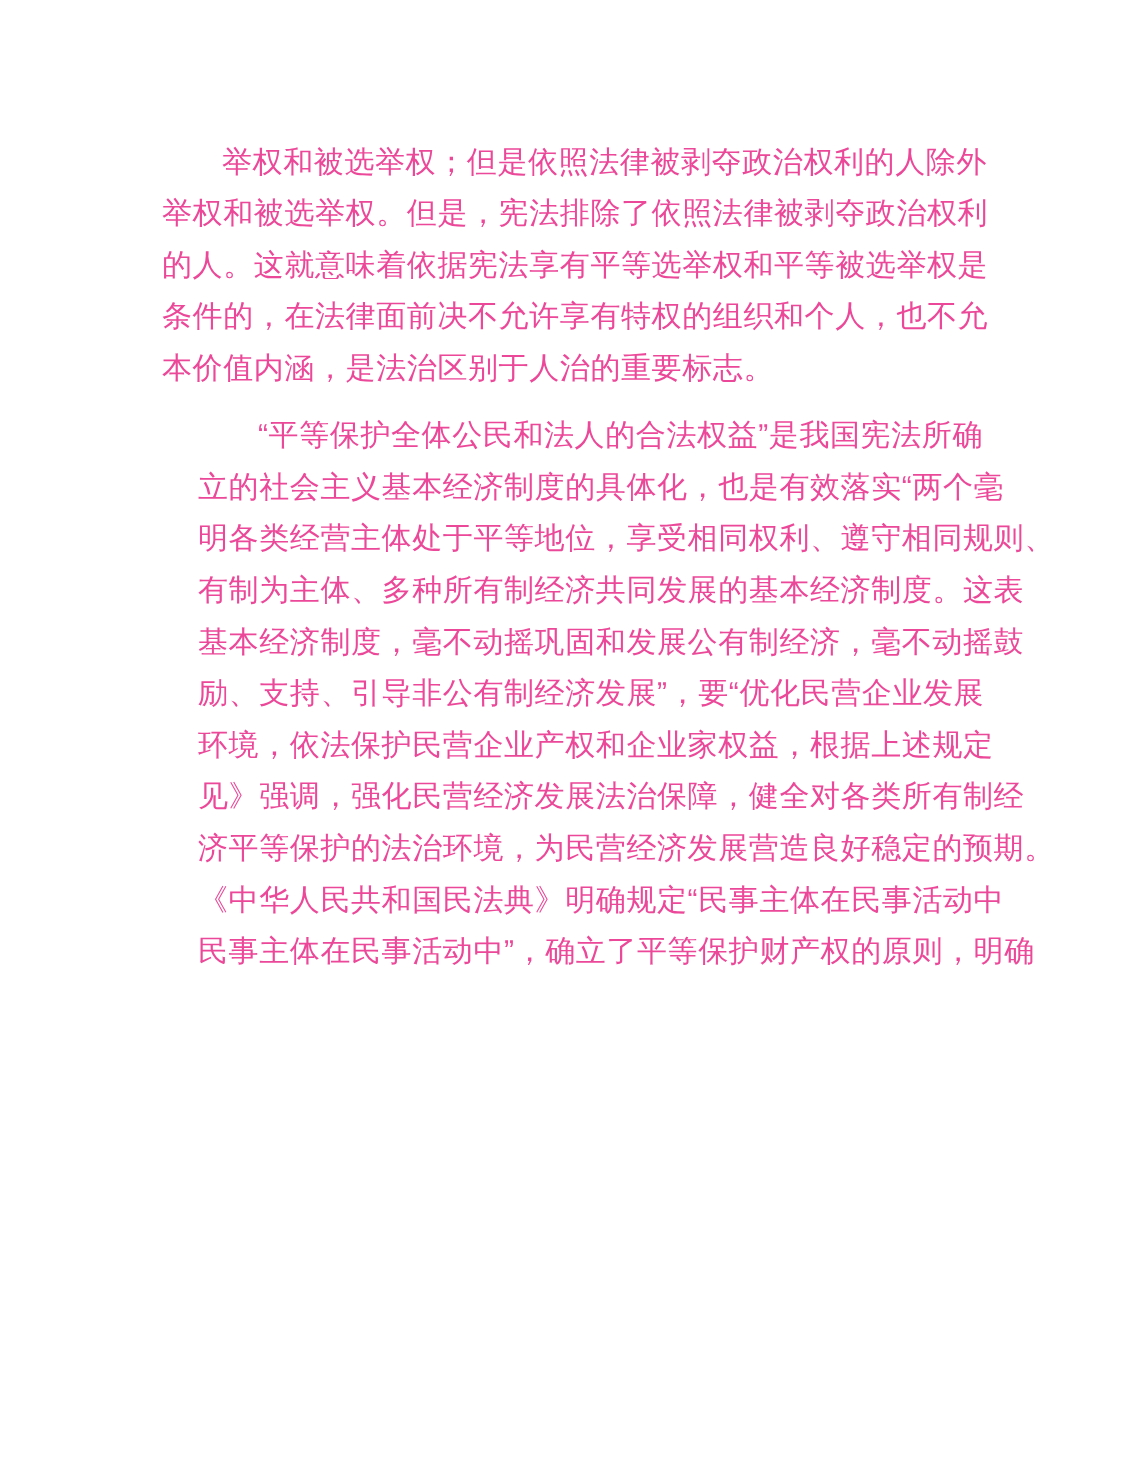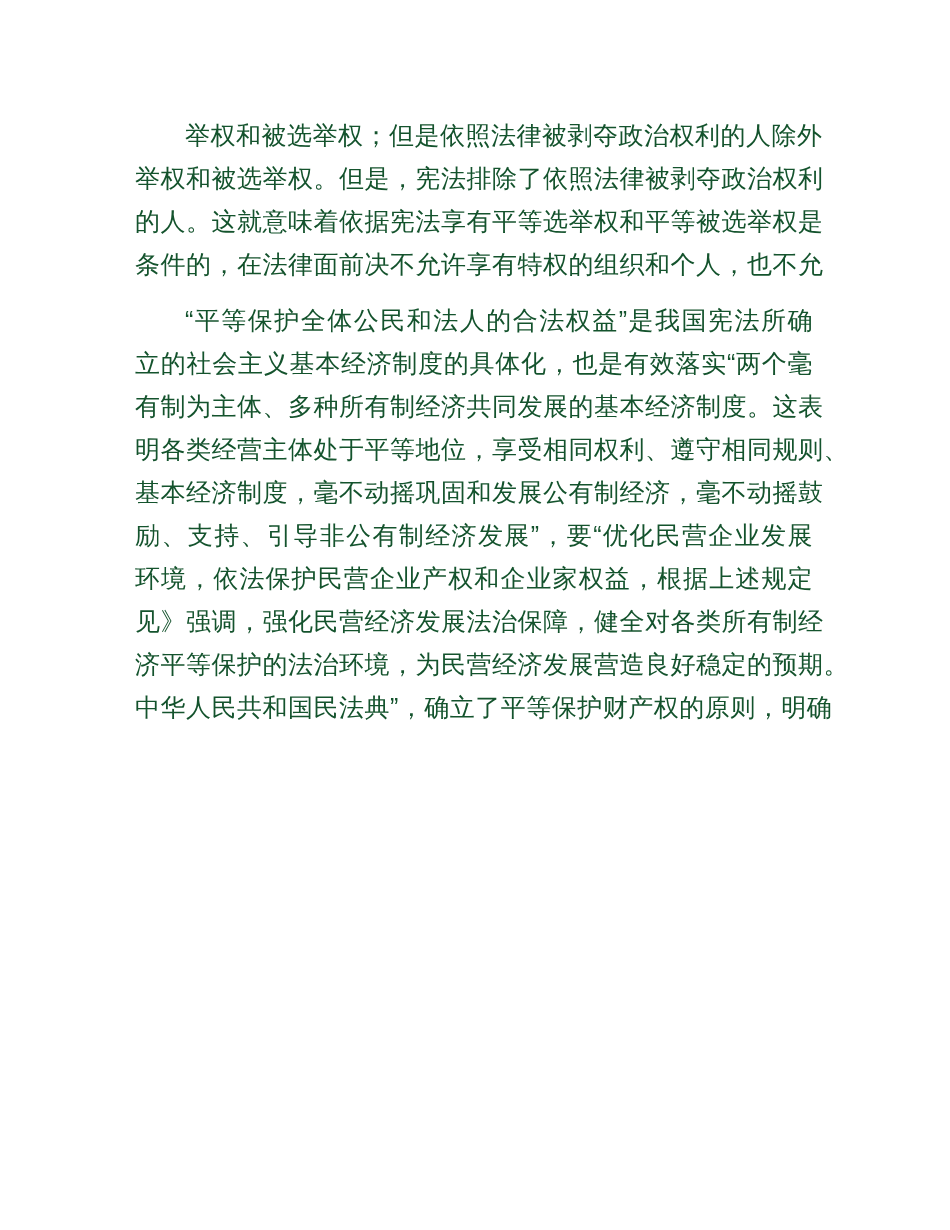--- a/index.html
+++ b/index.html
@@ -28,20 +28,21 @@
     font-size: 25px;
     line-height: 43px;
     letter-spacing: 0.5px;
   }
   .paragraph {
     margin: 0;
   }
   
   .paragraph:nth-child(3) {
     margin-top: 13px;
+    margin-left: 30px;
   }
   .line {
     width: 100%;
     text-align: justify;
     text-align-last: justify;
     white-space: nowrap;
     
   }
   .line.first-indent {
     padding-left: 50px;
@@ -49,35 +50,37 @@
   }
   .line.para-end {
     text-align: left;
     text-align-last: left;
   }
 </style>
 </head>
 <body style="background: rgb(255, 255, 255);">
 
 <div class="page">
-  <div class="content" id="doc-content" style="color: #14532d;">
+  <div class="content" id="doc-content" style="color: #ec4899;">
       <div class="paragraph">
         <div class="line first-indent para-end">举权和被选举权；但是依照法律被剥夺政治权利的人除外</div>
       </div>
       <div class="paragraph">
         <div class="line">举权和被选举权。但是，宪法排除了依照法律被剥夺政治权利</div>
         <div class="line">的人。这就意味着依据宪法享有平等选举权和平等被选举权是</div>
         <div class="line">条件的，在法律面前决不允许享有特权的组织和个人，也不允</div>
+        <div class="line para-end">本价值内涵，是法治区别于人治的重要标志。</div>
       </div>
       <div class="paragraph">
         <div class="line first-indent">“平等保护全体公民和法人的合法权益”是我国宪法所确</div>
         <div class="line">立的社会主义基本经济制度的具体化，也是有效落实“两个毫</div>
+        <div class="line">明各类经营主体处于平等地位，享受相同权利、遵守相同规则、</div>
         <div class="line">有制为主体、多种所有制经济共同发展的基本经济制度。这表</div>
-        <div class="line">明各类经营主体处于平等地位，享受相同权利、遵守相同规则、</div>
         <div class="line">基本经济制度，毫不动摇巩固和发展公有制经济，毫不动摇鼓</div>
         <div class="line">励、支持、引导非公有制经济发展”，要“优化民营企业发展</div>
         <div class="line">环境，依法保护民营企业产权和企业家权益，根据上述规定</div>
         <div class="line">见》强调，强化民营经济发展法治保障，健全对各类所有制经</div>
         <div class="line">济平等保护的法治环境，为民营经济发展营造良好稳定的预期。</div>
-        <div class="line">中华人民共和国民法典”，确立了平等保护财产权的原则，明确</div>
+        <div class="line">《中华人民共和国民法典》明确规定“民事主体在民事活动中</div>
+        <div class="line">民事主体在民事活动中”，确立了平等保护财产权的原则，明确</div>
       </div>
     </div>
 </div>
 
 </body></html>

